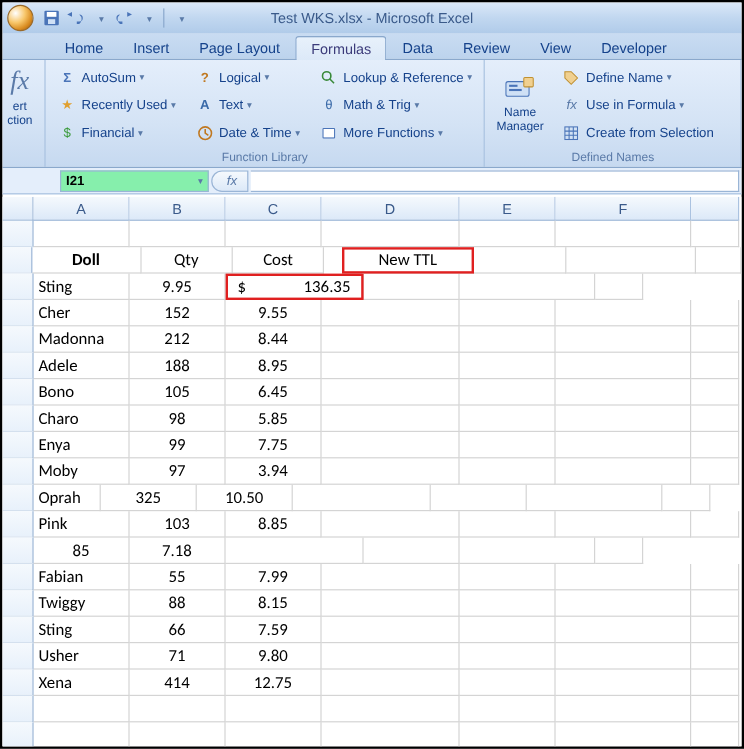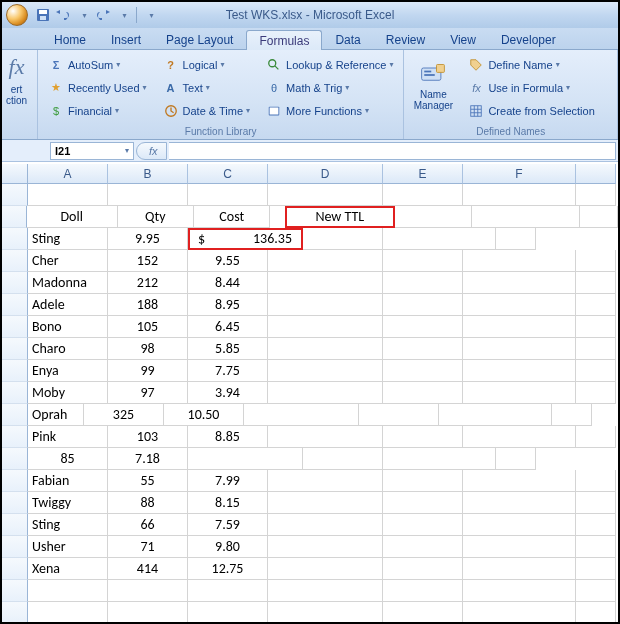--- a/index.html
+++ b/index.html
@@ -174,23 +174,23 @@
   .formula-bar-row {
     height: 22px;
     background: #e4eefb;
     display: flex;
     align-items: center;
     border-bottom: 1px solid #aac2e0;
     padding: 0 2px;
     gap: 2px;
   }
   .namebox {
-    width: 84px;
+    width: 124px;
     height: 18px;
-    background: #ffffff;
+    background: #86efac;
     border: 1px solid #9ab5d6;
     display: flex;
     align-items: center;
     padding: 0 4px;
     font-size: 11px;
     margin-left: 46px;
   }
   .namebox .dd { margin-left: auto; color: #5a7aa8; font-size: 8px; }
   .fx-pill {
     height: 18px;
@@ -481,21 +481,21 @@
         <div class="cell " style="width: 80px;"></div>
         <div class="cell center" style="width: 80px;"></div>
         <div class="cell center" style="width: 80px;"></div>
         <div class="cell center" style="width: 115px;"></div>
         <div class="cell " style="width: 80px;"></div>
         <div class="cell " style="width: 113px;"></div>
         <div class="cell " style="width: 40px;"></div>
       </div>
       <div class="row">
         <div class="rowhead"></div>
-        <div class="cell center" style="width: 95px;">Doll</div>
+        <div class="cell center" style="width: 95px; font-weight: bold;">Doll</div>
         <div class="cell center" style="width: 80px;">Qty</div>
         <div class="cell center" style="width: 80px;">Cost</div>
         <div class="cell center highlight-red" style="width: 115px; margin-left: 15px;">New TTL</div>
         <div class="cell " style="width: 80px;"></div>
         <div class="cell " style="width: 113px;"></div>
         <div class="cell " style="width: 40px;"></div>
       </div>
       <div class="row">
         <div class="rowhead"></div>
         <div class="cell " style="width: 80px;">Sting</div>

